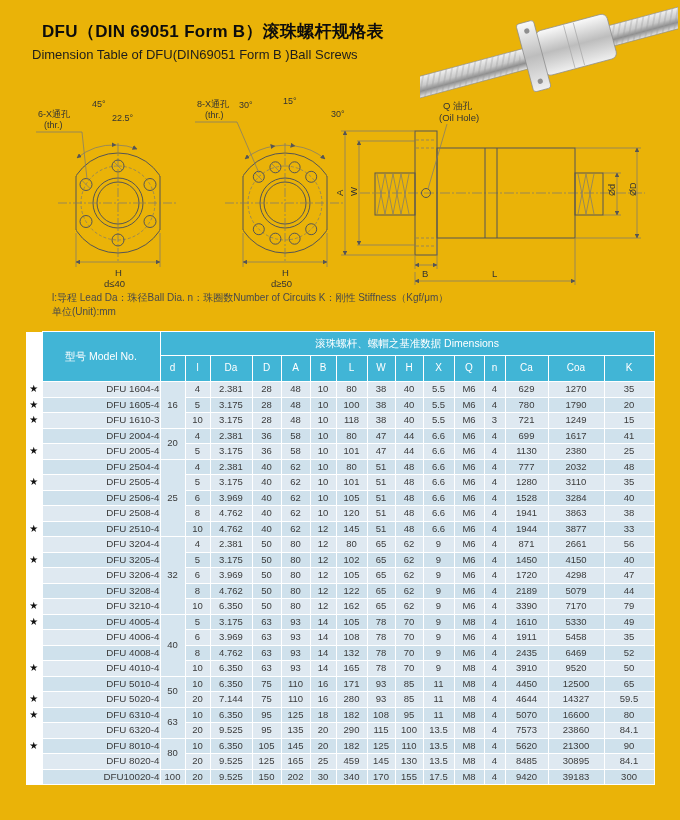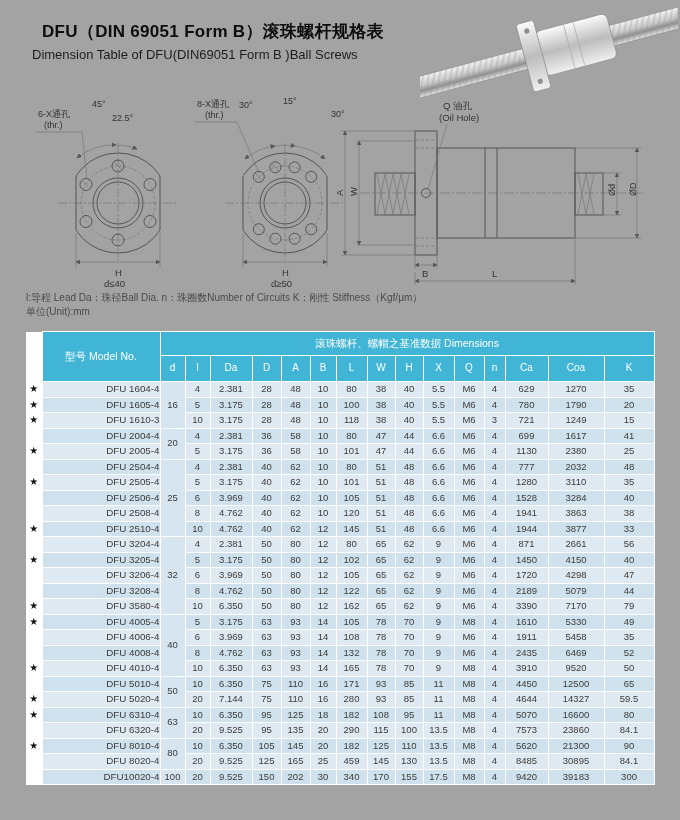--- a/index.html
+++ b/index.html
@@ -1,25 +1,25 @@
 <!DOCTYPE html>
 <html style="--accent: #41b5d6; --row-odd: #dfe9f1; --row-even: #cfe1ec; --d-cell: #d6e5ef; --ink: #3b3b3b;"><head>
 <meta charset="utf-8">
 <style>
   :root{
     --accent:#41b5d6; --row-odd:#dfe9f1; --row-even:#cfe1ec; --d-cell:#d6e5ef; --ink:#3b3b3b;
   }
   html,body{margin:0;padding:0;background:#fff;}
-  .page{position:relative;width:680px;height:820px;background:#a3a3a3;overflow:hidden;
+  .page{position:relative;width:680px;height:820px;background:#eab308;overflow:hidden;
         font-family:"Liberation Sans","DejaVu Sans",sans-serif;color:#222;}
   .title{position:absolute;left:42px;top:20px;font-size:17px;font-weight:bold;color:#0d0d0d;letter-spacing:.3px;}
   .subtitle{position:absolute;left:32px;top:47px;font-size:13px;color:#1c1c1c;}
   .photo{position:absolute;left:420px;top:0px;}
   .drawsvg{position:absolute;}
-  .legend{position:absolute;left:26px;top:291px;width:610px;font-size:10px;color:#4a4a4a;line-height:14px;}
+  .legend{position:absolute;left:52px;top:291px;width:610px;font-size:10px;color:#4a4a4a;line-height:14px;}
   .legend-row2{display:flex;justify-content:space-between;}
   .tablewrap{position:absolute;left:26px;top:331px;}
   table{border-collapse:collapse;table-layout:fixed;width:628px;}
   th,td{border:1px solid #ffffff;padding:0;text-align:center;font-weight:normal;
         font-size:9.5px;color:var(--ink);height:14.5px;line-height:14.5px;overflow:hidden;white-space:nowrap;}
   th.groesse{background:var(--accent);color:#fff;font-size:10.5px;height:23px;}
   th.sub{background:var(--accent);color:#fff;font-size:10px;height:25px;}
   th.modelh{background:var(--accent);color:#fff;font-size:10.5px;}
   th.starh,td.star{background:#fff;border:none;}
   td.star{color:#111;font-size:10px;}
@@ -519,21 +519,21 @@
             <td>62</td>
             <td>9</td>
             <td>M6</td>
             <td>4</td>
             <td>2189</td>
             <td>5079</td>
             <td>44</td>
           </tr>
           <tr>
             <td class="star">★</td>
-            <td class="model">DFU 3580-4</td>
+            <td class="model">DFU 3210-4</td>
             <td>10</td>
             <td>6.350</td>
             <td>50</td>
             <td>80</td>
             <td>12</td>
             <td>162</td>
             <td>65</td>
             <td>62</td>
             <td>9</td>
             <td>M6</td>

